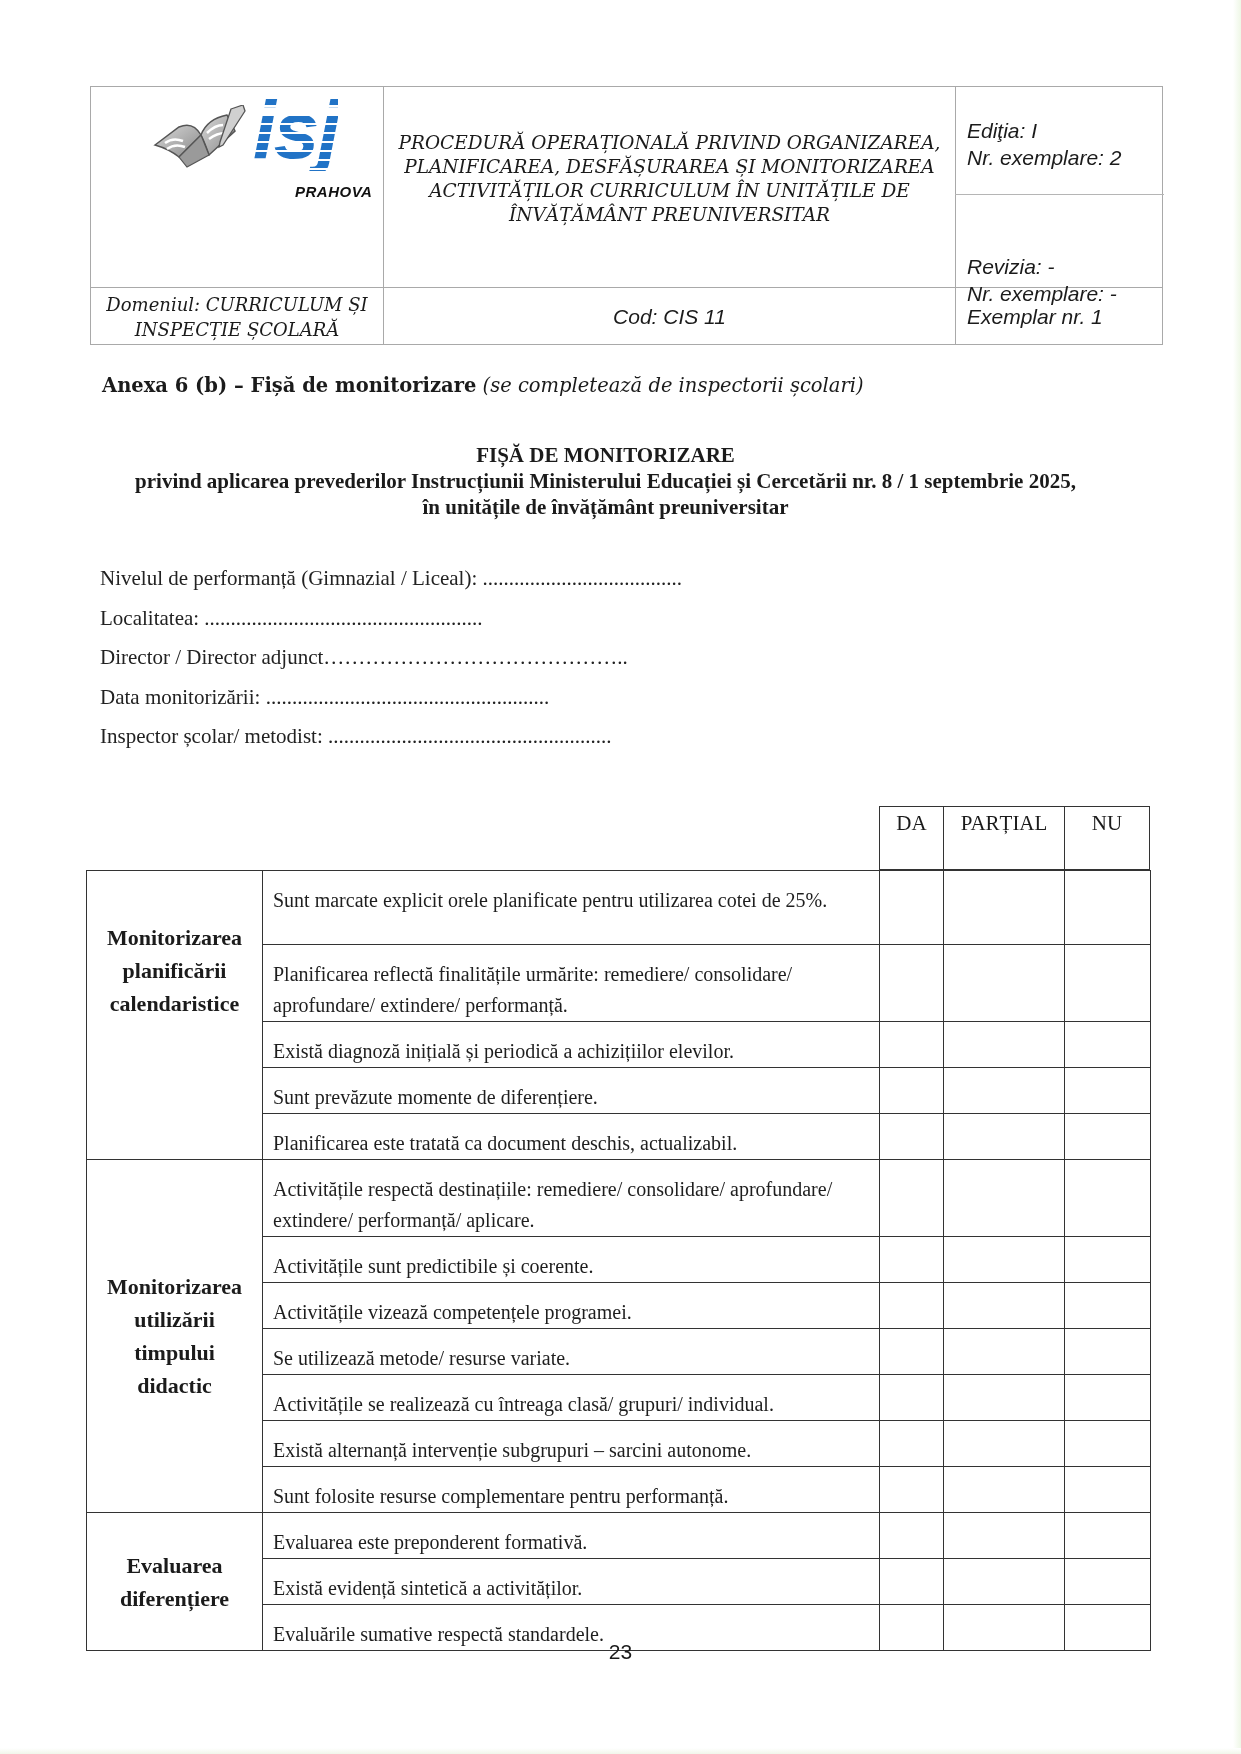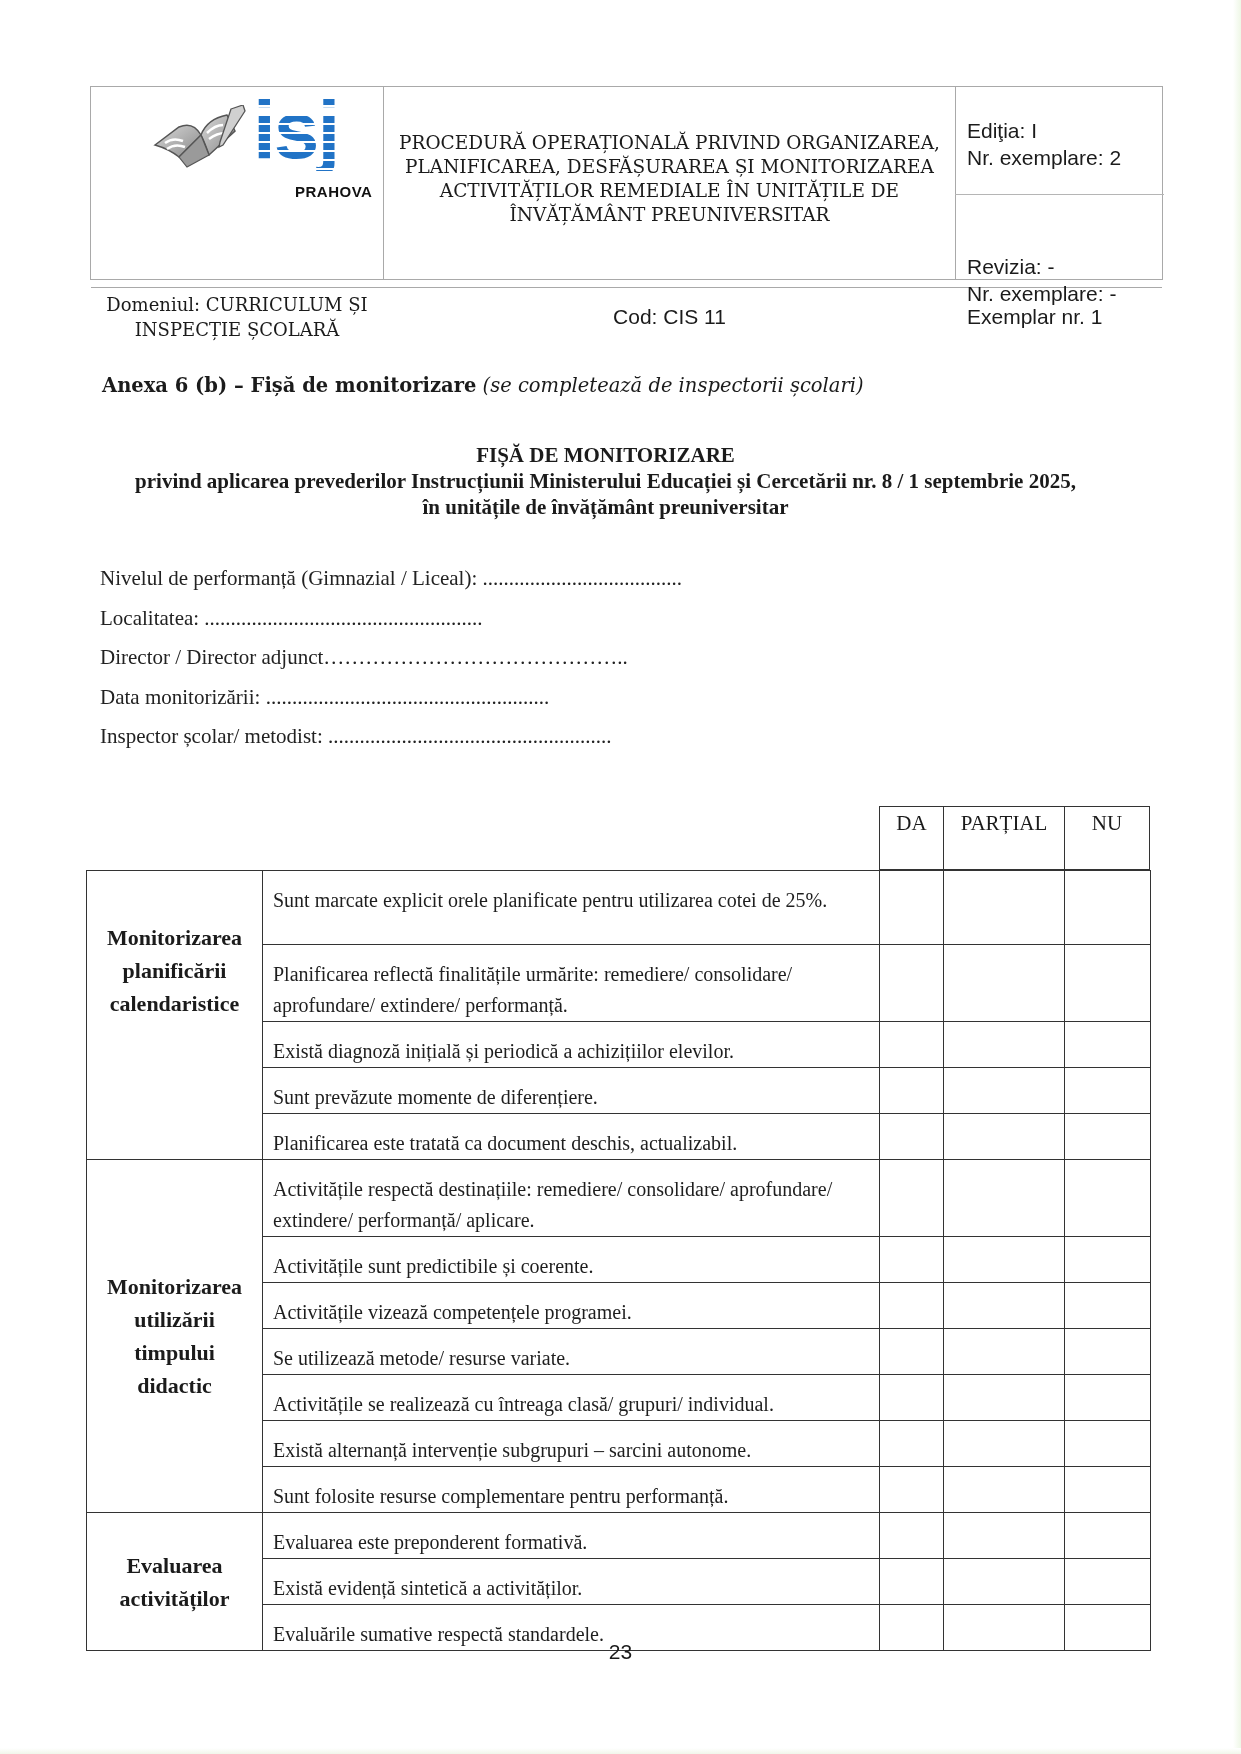--- a/index.html
+++ b/index.html
@@ -7,22 +7,22 @@
     width: 1241px; height: 1754px; position: relative; overflow: hidden;
     background: #ffffff; color: #1b1b1b;
     font-family: "Liberation Serif", serif;
   }
   .scan-edge-right { position: absolute; right: 0; top: 0; width: 8px; height: 1754px;
     background: linear-gradient(90deg, #ffffff, #eef7e6); }
   .scan-edge-bottom { position: absolute; left: 0; bottom: 0; width: 1241px; height: 6px;
     background: linear-gradient(180deg, #ffffff, #f1f6ea); }
 
   
-  .hdr { position: absolute; left: 90px; top: 86px; width: 1073px; height: 194px;
-    border: 1px solid #a9a9a9; box-sizing: border-box; }
+  .hdr { position: absolute; left: 90px; top: 86px; width: 1073px; height: 259px;
+    border: 1px solid #a9a9a9; box-sizing: border-box; font-style: italic; }
   .hdr .v1 { position: absolute; left: 292px; top: 0; width: 1px; height: 100%; background: #a9a9a9; }
   .hdr .v2 { position: absolute; left: 864px; top: 0; width: 1px; height: 100%; background: #a9a9a9; }
   .hdr .h1 { position: absolute; left: 0; top: 200px; width: 100%; height: 1px; background: #a9a9a9; }
   .hdr .h2 { position: absolute; left: 864px; top: 107px; width: 209px; height: 1px; background: #b5b5b5; }
 
   .logo { position: absolute; left: 58px; top: 10px; width: 200px; height: 100px; }
   .logo-book { position: absolute; left: 0; top: 8px; width: 100px; height: 70px; }
   .logo-isj { position: absolute; left: 104px; top: -8px; font-family: "Liberation Sans", sans-serif;
     font-weight: bold; font-size: 82px; letter-spacing: -2px; color: #2173c6; line-height: 1;
     background: repeating-linear-gradient(180deg, #2173c6 0 7px, #ffffff 7px 9px);
@@ -111,21 +111,21 @@
 
 
   <div class="domain-cell">
     <div>Domeniul: CURRICULUM ȘI</div>
     <div>INSPECȚIE ȘCOLARĂ</div>
   </div>
 
   <div class="proc-title">
     <div>PROCEDURĂ OPERAȚIONALĂ PRIVIND ORGANIZAREA,</div>
     <div>PLANIFICAREA, DESFĂȘURAREA ȘI MONITORIZAREA</div>
-    <div>ACTIVITĂȚILOR REMEDIALE ÎN UNITĂȚILE DE</div>
+    <div>ACTIVITĂȚILOR CURRICULUM ÎN UNITĂȚILE DE</div>
     <div>ÎNVĂȚĂMÂNT PREUNIVERSITAR</div>
   </div>
 
   <div class="cod-cell">Cod: CIS 11</div>
 
   <div class="ed-cell">
     <div>Ediţia: I</div>
     <div>Nr. exemplare: 2</div>
   </div>
   <div class="rev-cell">
@@ -266,21 +266,21 @@
     <tr style="height:43px">
       <td class="crit">Sunt folosite resurse complementare pentru performanță.</td>
       <td class="cb"></td>
       <td class="cb"></td>
       <td class="cb"></td>
     </tr>
 
     <tr style="height:44px">
       <td class="cat" rowspan="3">
         <div>Evaluarea</div>
-        <div>activităților</div>
+        <div>diferențiere</div>
       </td>
       <td class="crit">Evaluarea este preponderent formativă.</td>
       <td class="cb"></td>
       <td class="cb"></td>
       <td class="cb"></td>
     </tr>
     <tr style="height:44px">
       <td class="crit">Există evidență sintetică a activităților.</td>
       <td class="cb"></td>
       <td class="cb"></td>

